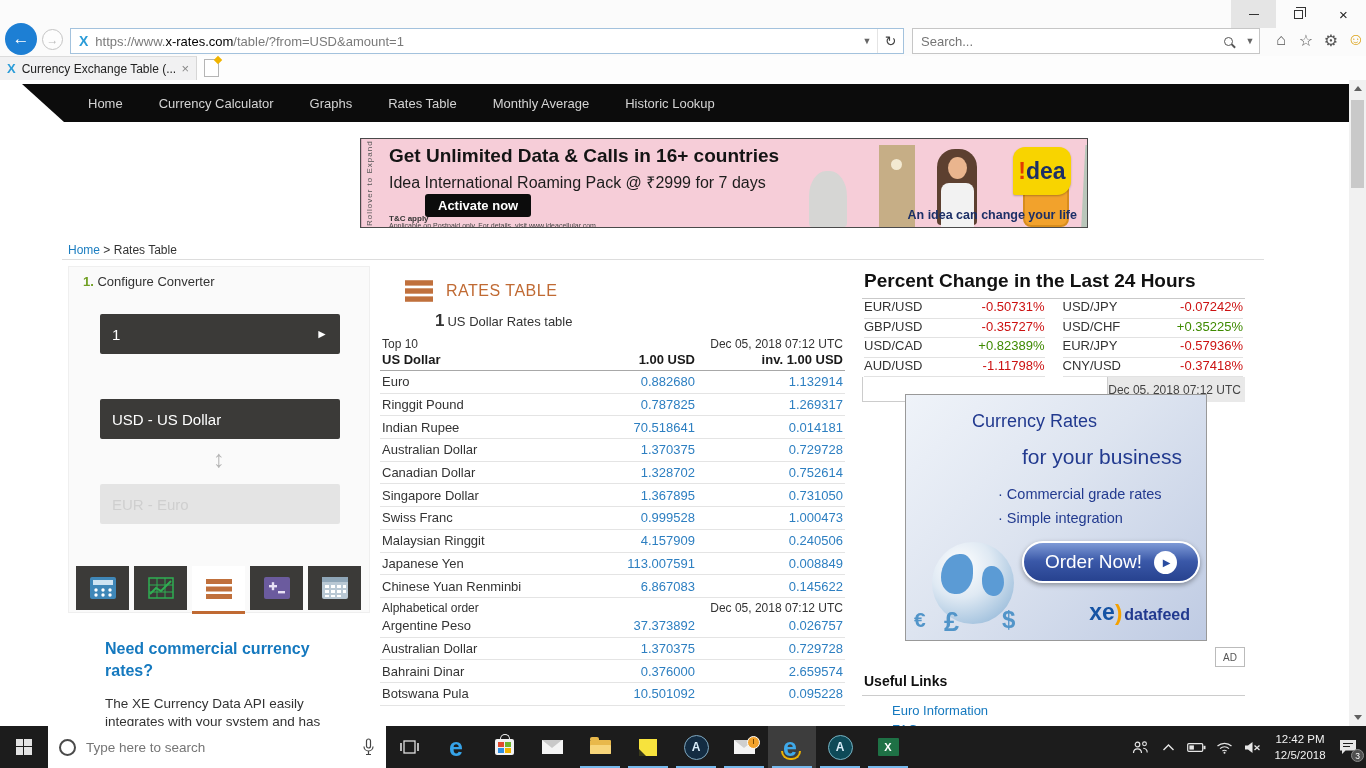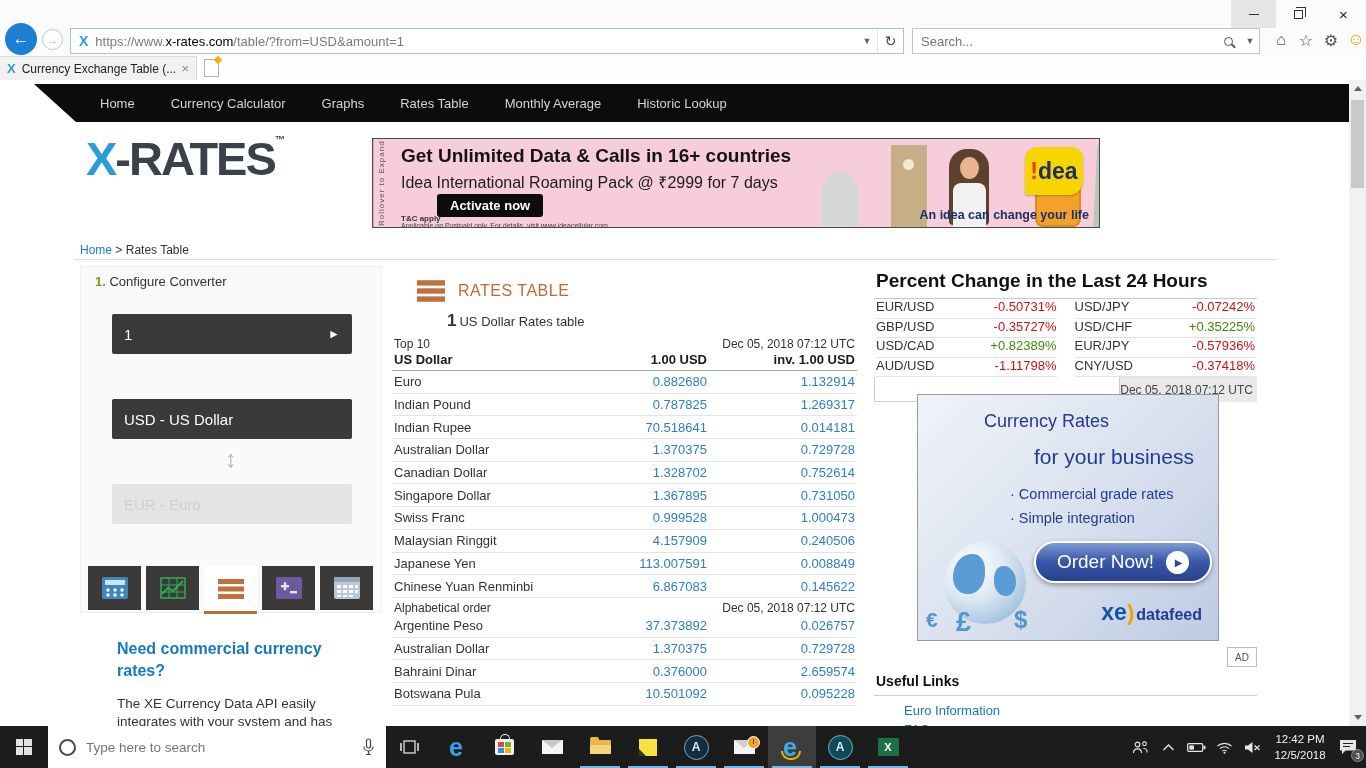--- a/index.html
+++ b/index.html
@@ -34,21 +34,21 @@
   .bicon { width:18px; height:20px; display:flex; align-items:center; justify-content:center; color:#555; font-size:16px; }
   .bicon.smiley { color:#dca41c; font-size:17px; }
   .tab-row { position:absolute; top:56px; left:0; right:0; height:24px; background:#fdfdfd; }
   .tab { position:absolute; left:0; top:0; width:197px; height:24px; background:#f1f1f2; border-right:1px solid #d6d6d6; border-top:1px solid #dcdcdc; display:flex; align-items:center; padding:0 7px; font-size:12px; color:#222; }
   .tab-fav { color:#2b9cd8; font-weight:800; font-size:13px; margin-right:6px; }
   .tab-label { white-space:nowrap; overflow:hidden; flex:1; }
   .tab-close { color:#888; font-size:13px; margin-left:4px; }
   .newtab { position:absolute; left:204px; top:3px; width:15px; height:18px; background:#fff; border:1px solid #b5b5b5; }
   .newtab::after { content:""; position:absolute; right:-3px; top:-3px; width:6px; height:6px; background:#f0b400; transform:rotate(45deg); }
   
-  .page { position:absolute; top:80px; left:12px; width:1349px; height:646px; background:#fff; overflow:hidden; }
+  .page { position:absolute; top:80px; left:0; width:1349px; height:646px; background:#fff; overflow:hidden; }
   .navbar { position:absolute; top:4px; left:0; width:100%; height:38px; background:#0c0c0c;
     clip-path:polygon(22px 0,100% 0,100% 100%,64px 100%);
     display:flex; align-items:center; gap:36px; padding-left:88px; font-size:13px; color:#d4d4d4; }
   .nav-item { cursor:pointer; white-space:nowrap; }
   .logo { position:absolute; left:74px; top:55px; font-size:47px; font-weight:800; letter-spacing:-2px; color:#3a4149; line-height:1; }
   .logo-x { color:#2b9cd8; }
   .logo-tm { font-size:10px; vertical-align:top; letter-spacing:0; color:#3a4149; }
   
   .banner { position:absolute; left:360px; top:58px; width:728px; height:90px; background:#f6cdd8; border:1px solid #4a4a4a; overflow:hidden; }
   .rollover { position:absolute; left:0; top:0; bottom:0; width:15px; border-right:1px solid #d9aebc; writing-mode:vertical-rl; transform:rotate(180deg); font-size:8px; color:#555; display:flex; align-items:center; justify-content:center; letter-spacing:1px; }
@@ -239,21 +239,20 @@
 
     <div class="navbar">
         <span class="nav-item">Home</span>
         <span class="nav-item">Currency Calculator</span>
         <span class="nav-item">Graphs</span>
         <span class="nav-item">Rates Table</span>
         <span class="nav-item">Monthly Average</span>
         <span class="nav-item">Historic Lookup</span>
       </div>
 
-    <div class="logo"><span class="logo-x">X</span><span>-RATES</span><span class="logo-tm">™</span></div>
 
     <div class="banner">
       <div class="rollover">Rollover to Expand</div>
       <div class="img-merlion"></div>
       <div class="img-bigben"></div>
       <div class="img-woman-hair"></div>
       <div class="img-woman-face"></div>
       <div class="img-woman-top"></div>
       <div class="img-suitcase"></div>
       <div class="img-liberty"></div>
@@ -383,21 +382,21 @@
           <span class="th-rate">1.00 USD</span>
           <span class="th-inv">inv. 1.00 USD</span>
         </div>
         <div>
             <div class="rt-row">
             <span class="rt-cur">Euro</span>
             <span class="rt-rate">0.882680</span>
             <span class="rt-inv">1.132914</span>
           </div>
             <div class="rt-row">
-            <span class="rt-cur">Indian Pound</span>
+            <span class="rt-cur">Ringgit Pound</span>
             <span class="rt-rate">0.787825</span>
             <span class="rt-inv">1.269317</span>
           </div>
             <div class="rt-row">
             <span class="rt-cur">Indian Rupee</span>
             <span class="rt-rate">70.518641</span>
             <span class="rt-inv">0.014181</span>
           </div>
             <div class="rt-row">
             <span class="rt-cur">Australian Dollar</span>

